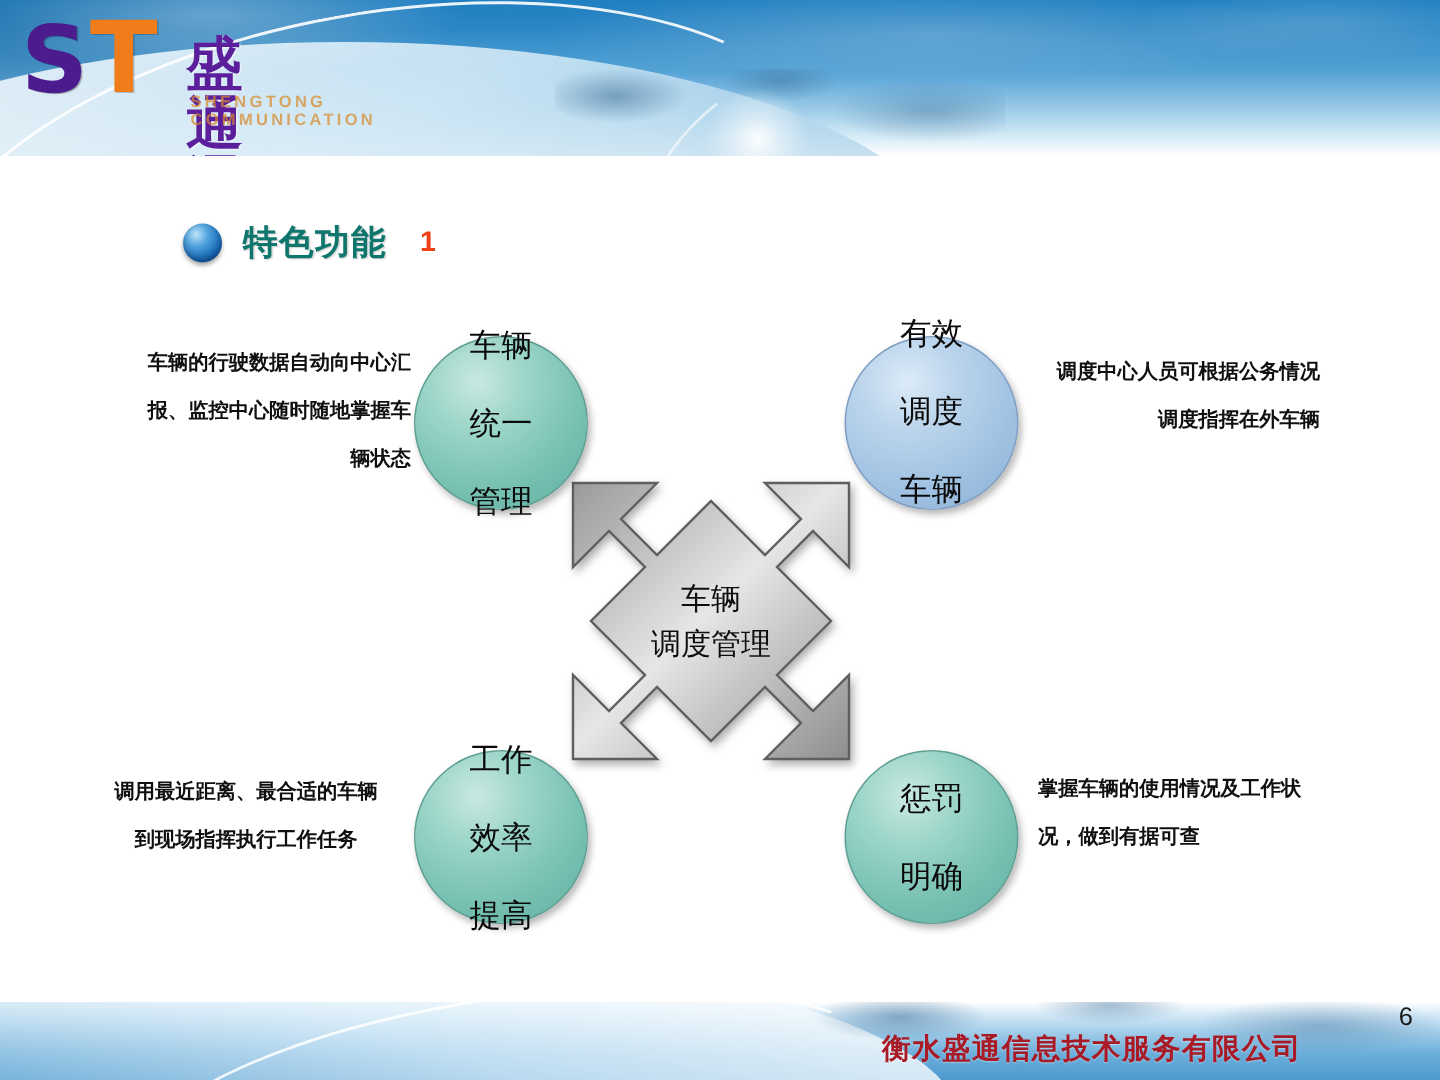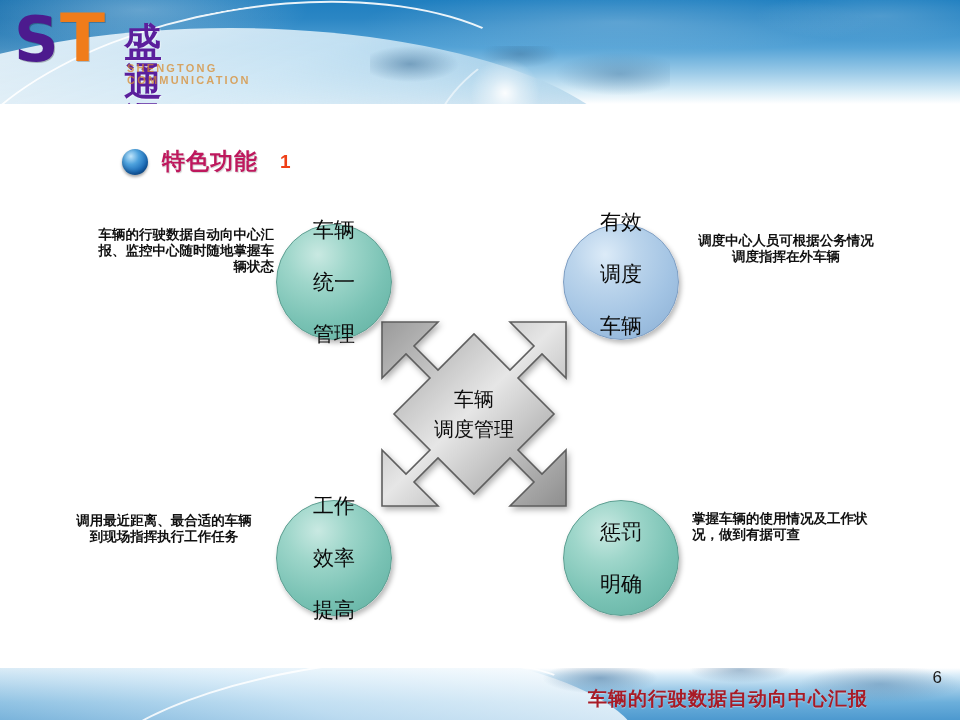--- a/index.html
+++ b/index.html
@@ -72,21 +72,21 @@
   }
 
   
   .title-row{position:absolute;left:122px;top:146px;display:flex;align-items:center;gap:14px;}
   .bullet-orb{
     width:26px;height:26px;border-radius:50%;
     background:radial-gradient(circle at 34% 28%, #bfe4fa 0%, #4ea2dd 32%, #1766b4 68%, #0b3c78 100%);
     box-shadow:0 2px 3px rgba(0,0,0,.35), inset 0 -2px 4px rgba(0,0,0,.25);
   }
   .title-text{
-    font-size:23px;font-weight:bold;color:#be185d;
+    font-size:23px;font-weight:bold;color:#0f766e;
     font-family:Liberation Mono, monospace;letter-spacing:1px;
     text-shadow:1px 1px 1px rgba(0,0,0,.18);
   }
   .title-num{
     font-size:19px;font-weight:bold;color:#ef3f16;
     font-family:"Liberation Sans",sans-serif;margin-left:8px;
   }
 
   
   .diagram{position:absolute;left:0;top:0;width:960px;height:720px;}
@@ -112,24 +112,24 @@
   }
   .orb-tl{left:276px;top:224px;}
   .orb-tr{left:563px;top:224px;}
   .orb-bl{left:276px;top:500px;}
   .orb-br{left:563px;top:500px;}
 
   
   .cap{
     position:absolute;width:188px;
     font-family:"DejaVu Sans",sans-serif;
-    font-size:13.5px;line-height:16px;font-weight:bold;color:#101010;
+    font-size:13.5px;line-height:32px;font-weight:bold;color:#101010;
   }
   .cap-tl{left:86px;top:226px;text-align:right;}
-  .cap-tr{left:692px;top:232px;text-align:center;}
+  .cap-tr{left:692px;top:232px;text-align:right;}
   .cap-bl{left:70px;top:512px;text-align:center;}
   .cap-br{left:692px;top:510px;text-align:left;}
 
   
   .arrow-wrap{position:absolute;left:378px;top:318px;width:192px;height:192px;}
   .arrow-wrap svg{display:block;filter:drop-shadow(2px 3px 3px rgba(0,0,0,.32));}
   .center-label{
     position:absolute;left:378px;top:318px;width:192px;height:192px;
     display:flex;flex-direction:column;align-items:center;justify-content:center;
     pointer-events:none;
@@ -260,16 +260,16 @@
     <div class="cap cap-br">掌握车辆的使用情况及工作状况，做到有据可查</div>
 
   </div>
 
   <div class="footer">
     <div class="ftr-globe"></div>
     <div class="ftr-land"></div>
     <div class="ftr-sw fsw1"></div>
     <div class="ftr-sw fsw2"></div>
   </div>
-  <div class="footer-text">车辆的行驶数据自动向中心汇报</div>
+  <div class="footer-text">衡水盛通信息技术服务有限公司</div>
   <div class="page-num">6</div>
 
 </div>
 
 </body></html>

